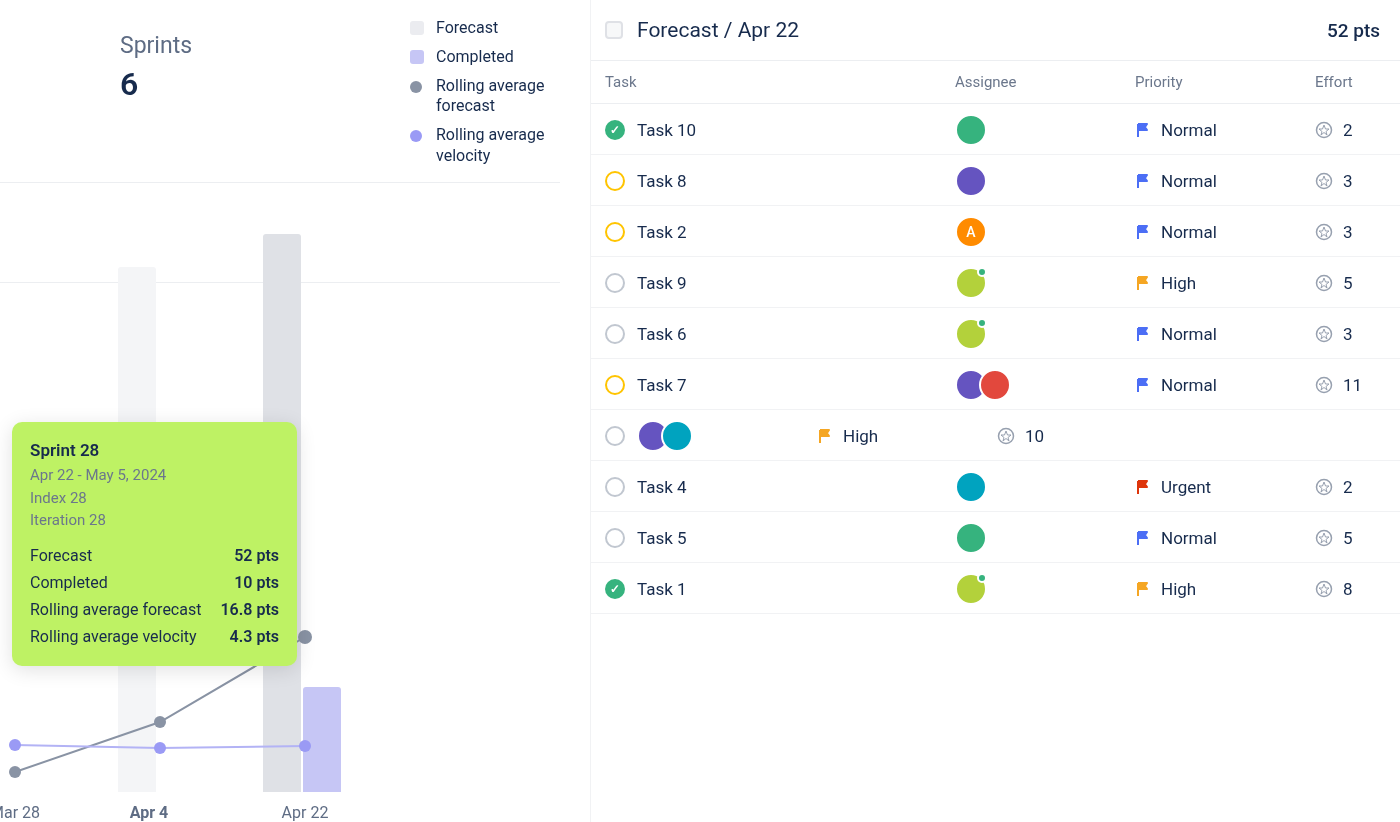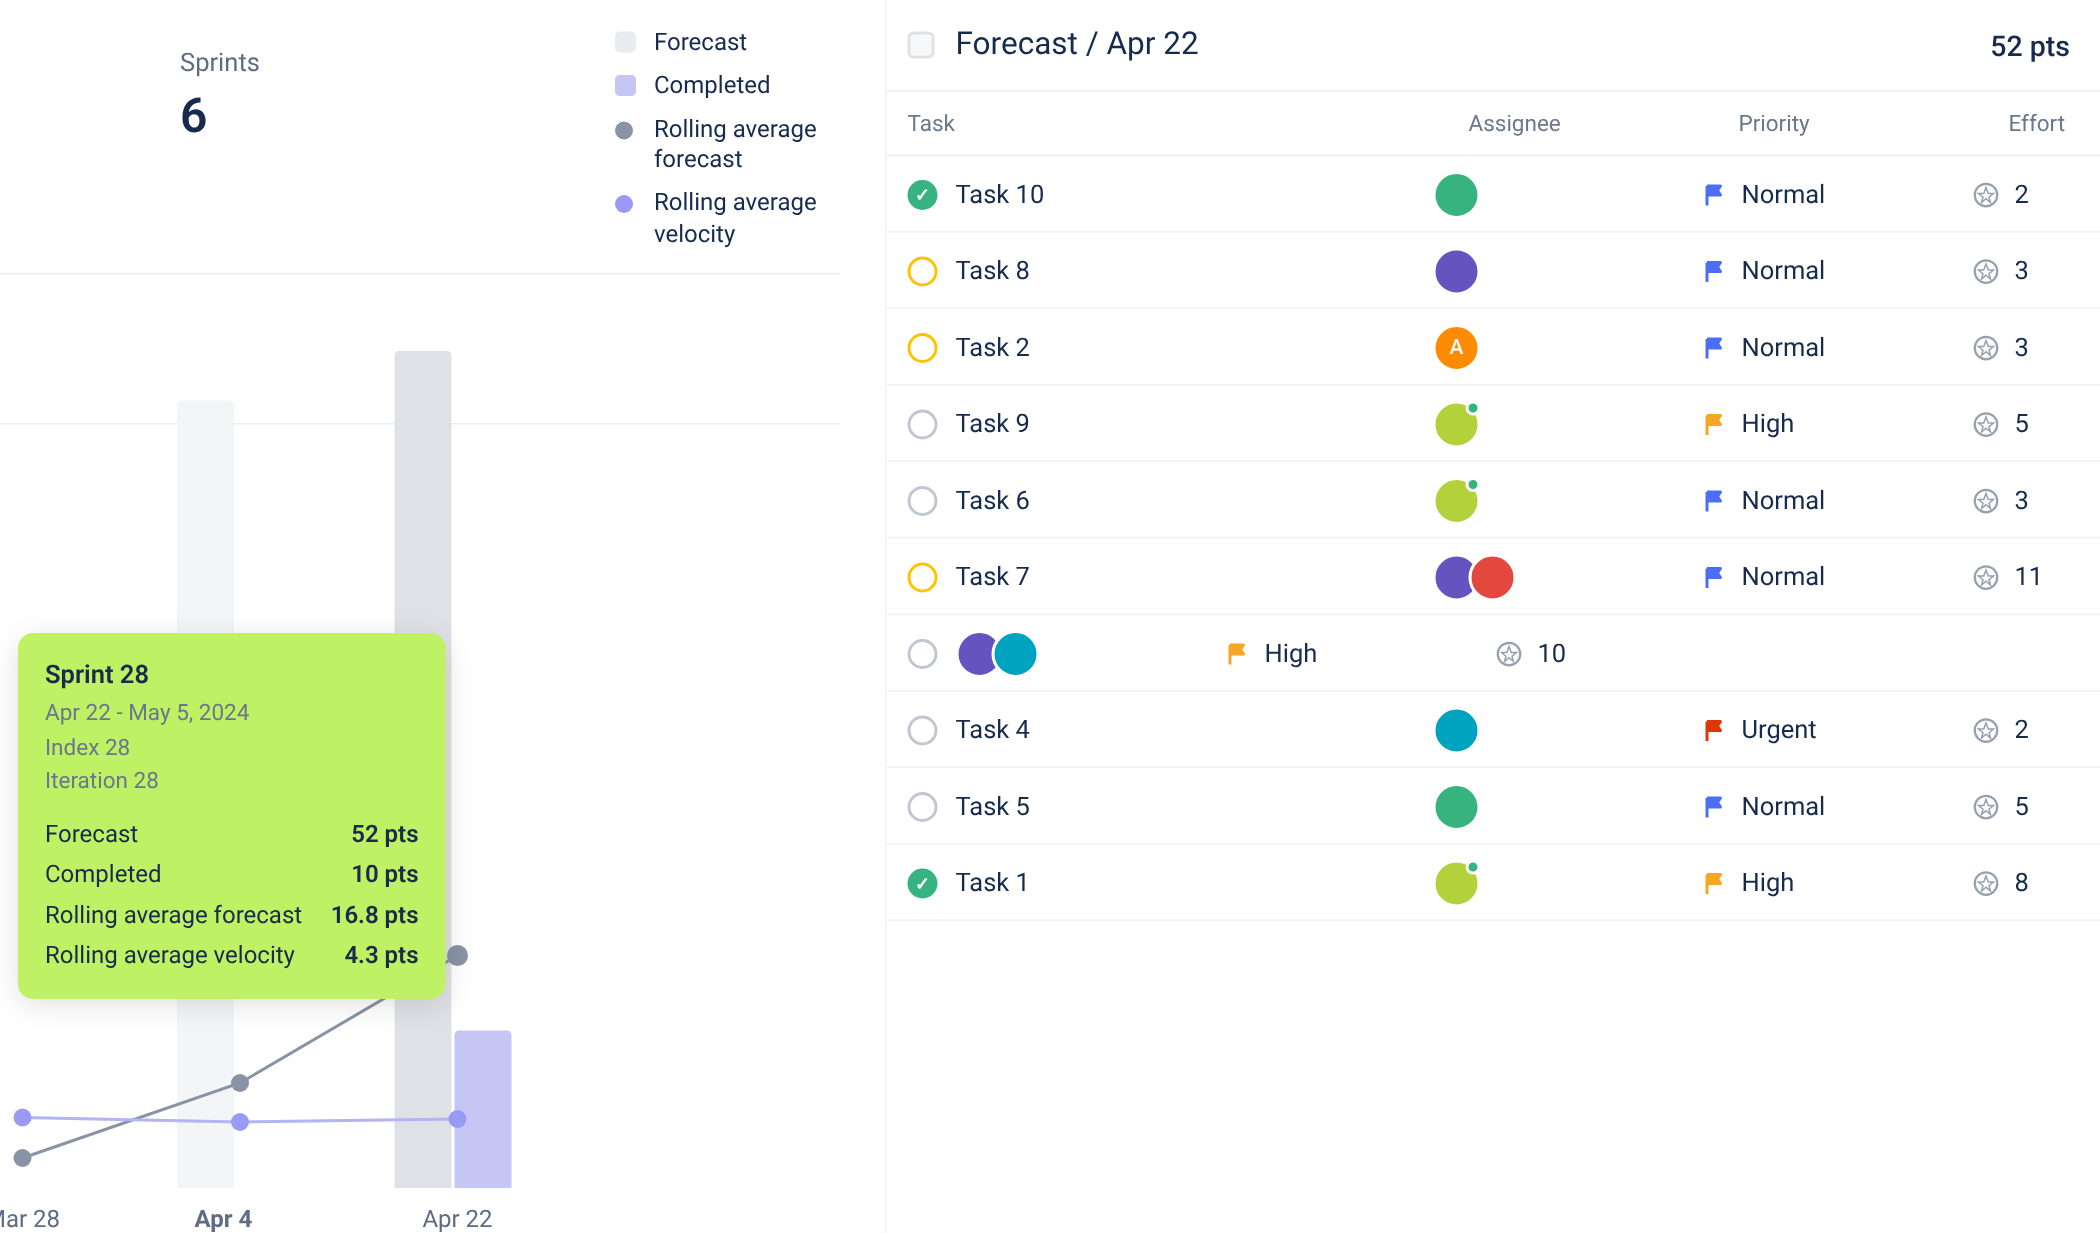--- a/index.html
+++ b/index.html
@@ -15,21 +15,21 @@
   .left-panel {
     width: 590px;
     position: relative;
     padding: 20px 0 0 0;
   }
   .sprints-block {
     margin-left: 120px;
     margin-top: 12px;
   }
   .sprints-label {
-    font-size: 17px;
+    font-size: 23px;
     color: #5e6c84;
   }
   .sprints-value {
     font-size: 32px;
     font-weight: 600;
     color: #172b4d;
     margin-top: 6px;
   }
   .legend {
     position: absolute;
@@ -126,21 +126,21 @@
   .header-pts { font-size: 19px; font-weight: 500; color:#172b4d; }
   .col-headers {
     display: flex;
     padding: 12px 20px 12px 14px;
     border-top: 1px solid #eceef1;
     border-bottom: 1px solid #eceef1;
     font-size: 15px;
     color: #6b778c;
   }
   .col-task { width: 350px; }
-  .col-assignee { width: 180px; margin-left: 24px; }
+  .col-assignee { width: 180px; }
   .col-priority { width: 180px; }
   .col-effort { flex:1; }
   .task-list { flex:1; overflow:auto; }
   .task-row {
     display: flex;
     align-items: center;
     padding: 10px 20px 8px 14px;
     border-bottom: 1px solid #f1f2f4;
     min-height: 50px;
   }

